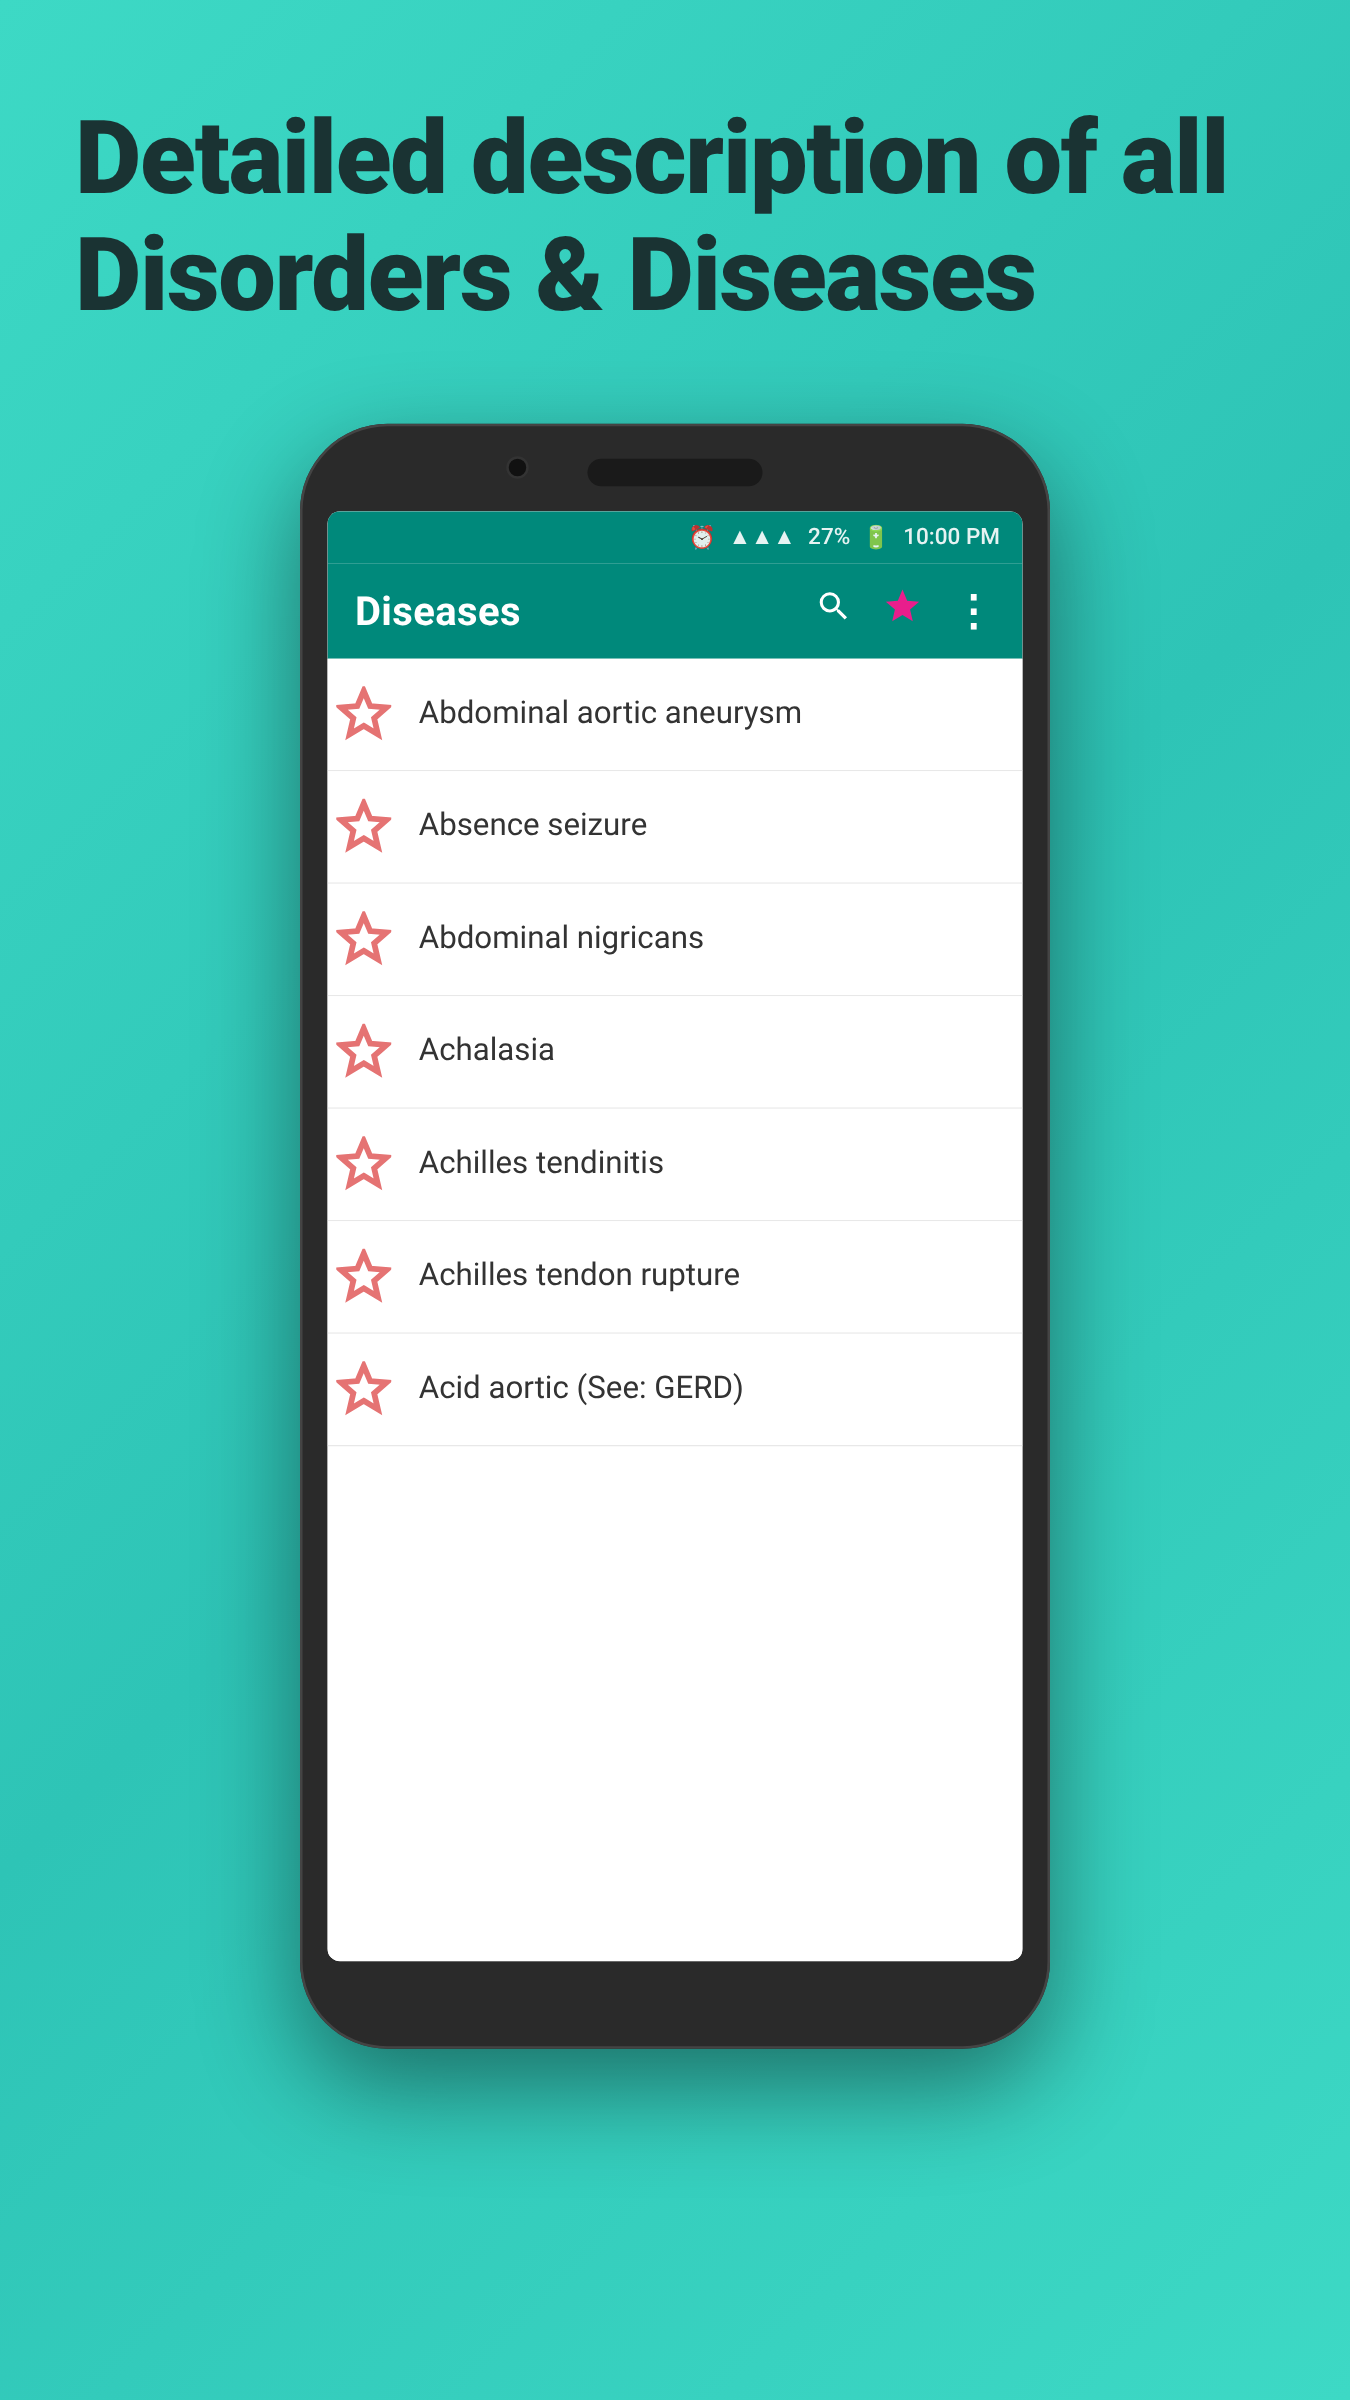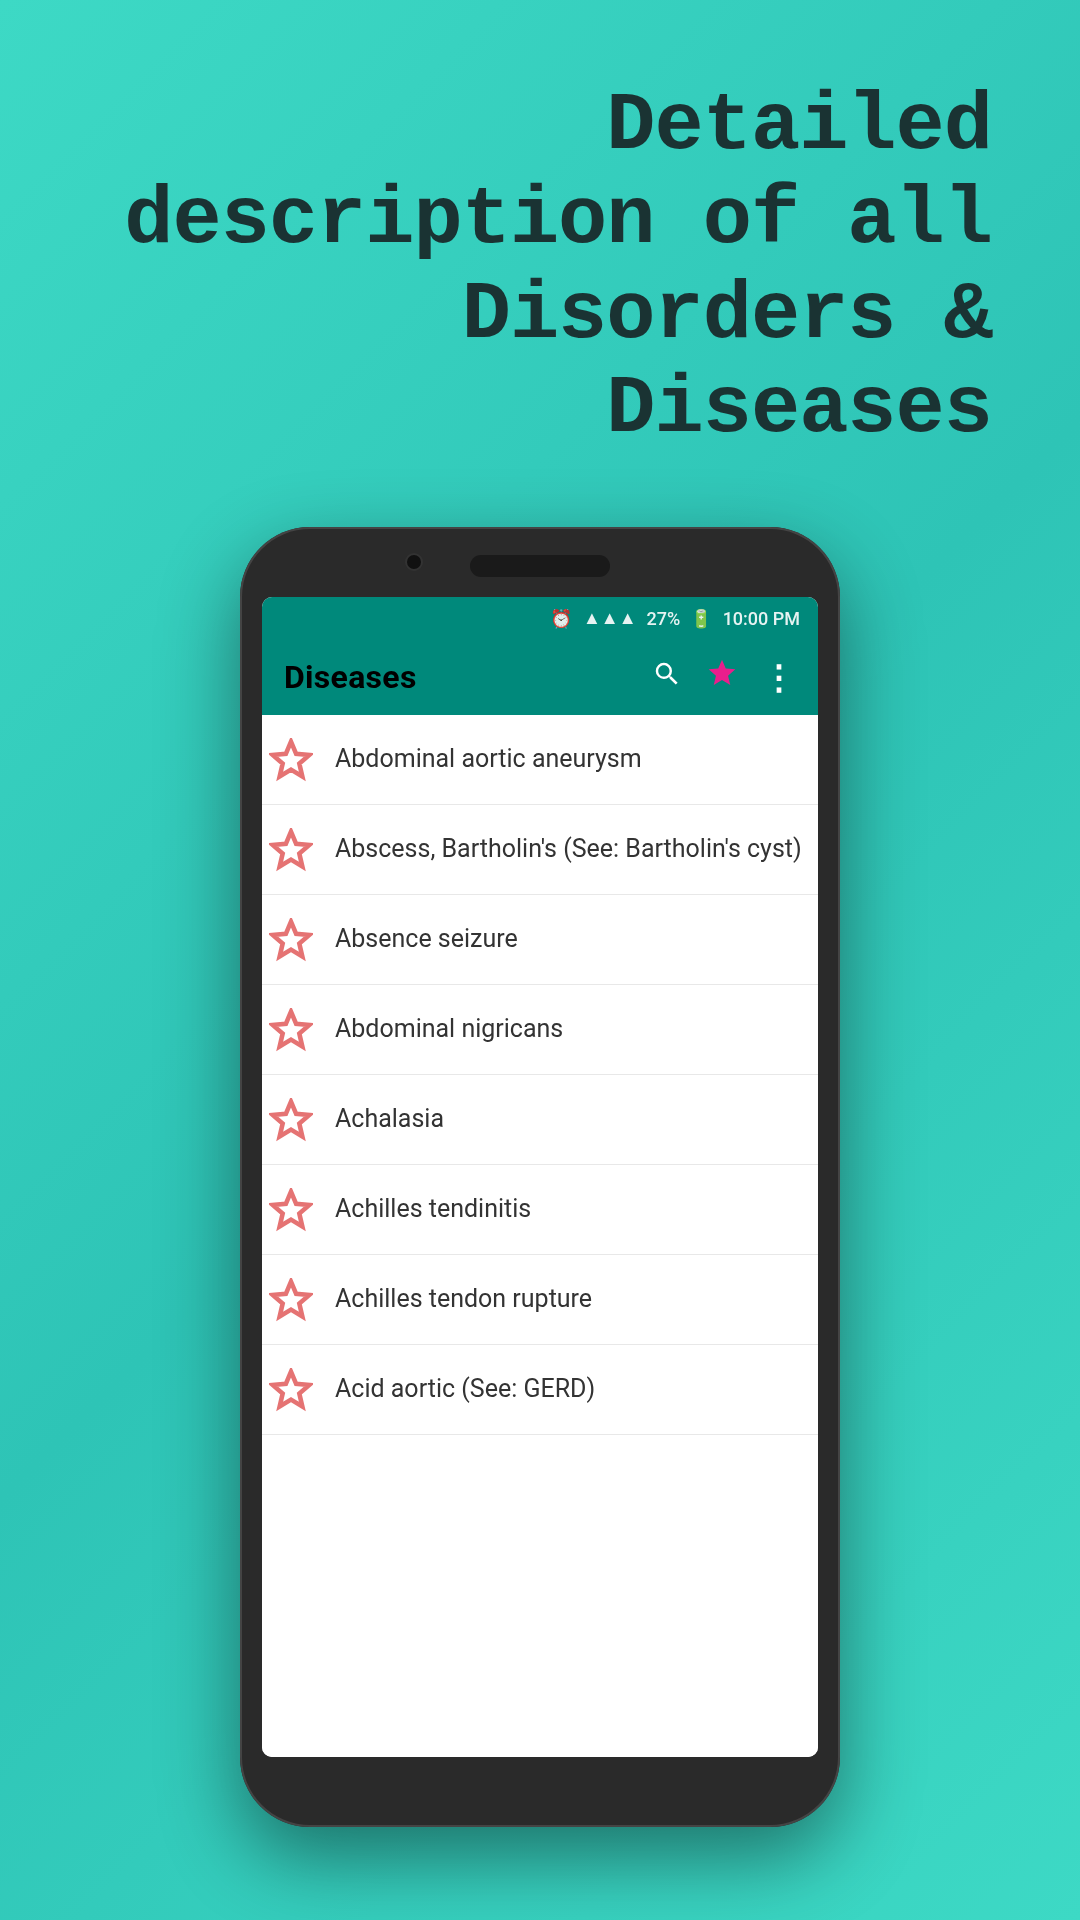--- a/index.html
+++ b/index.html
@@ -10,23 +10,22 @@
       background: linear-gradient(135deg, #3dd9c5 0%, #2ec4b6 50%, #3dd9c5 100%);
       display: flex;
       flex-direction: column;
       align-items: center;
       font-family: 'Roboto', Arial, sans-serif;
       overflow: hidden;
     }
 
     .page-header {
       width: 100%;
-      text-align: right;
+      text-align: left;
       padding: 80px 88px 60px 60px;
-      font-family: Liberation Mono, monospace;
     }
 
     .page-title {
       font-size: 82px;
       font-weight: 900;
       color: #1a3333;
       line-height: 1.15;
       letter-spacing: -1px;
     }
 
@@ -111,21 +110,21 @@
     .app-toolbar {
       background: #00897b;
       height: 76px;
       display: flex;
       align-items: center;
       padding: 0 22px;
       flex-shrink: 0;
     }
 
     .toolbar-title {
-      color: #000000;
+      color: #ffffff;
       font-size: 32px;
       font-weight: 700;
       flex: 1;
       letter-spacing: 0.3px;
     }
 
     .toolbar-actions {
       display: flex;
       align-items: center;
       gap: 24px;
@@ -220,26 +219,20 @@
 
       <div class="disease-list">
 
         <div class="disease-item">
           <svg class="star-icon" viewBox="0 0 24 24">
             <path class="star-outline" d="M12 17.27L18.18 21l-1.64-7.03L22 9.24l-7.19-.61L12 2 9.19 8.63 2 9.24l5.46 4.73L5.82 21z"></path>
           </svg>
           <span class="disease-name">Abdominal aortic aneurysm</span>
         </div>
 
-        <div class="disease-item">
-          <svg class="star-icon" viewBox="0 0 24 24">
-            <path class="star-outline" d="M12 17.27L18.18 21l-1.64-7.03L22 9.24l-7.19-.61L12 2 9.19 8.63 2 9.24l5.46 4.73L5.82 21z"></path>
-          </svg>
-          <span class="disease-name">Abscess, Bartholin's (See: Bartholin's cyst)</span>
-        </div>
 
         <div class="disease-item">
           <svg class="star-icon" viewBox="0 0 24 24">
             <path class="star-outline" d="M12 17.27L18.18 21l-1.64-7.03L22 9.24l-7.19-.61L12 2 9.19 8.63 2 9.24l5.46 4.73L5.82 21z"></path>
           </svg>
           <span class="disease-name">Absence seizure</span>
         </div>
 
         <div class="disease-item">
           <svg class="star-icon" viewBox="0 0 24 24">

